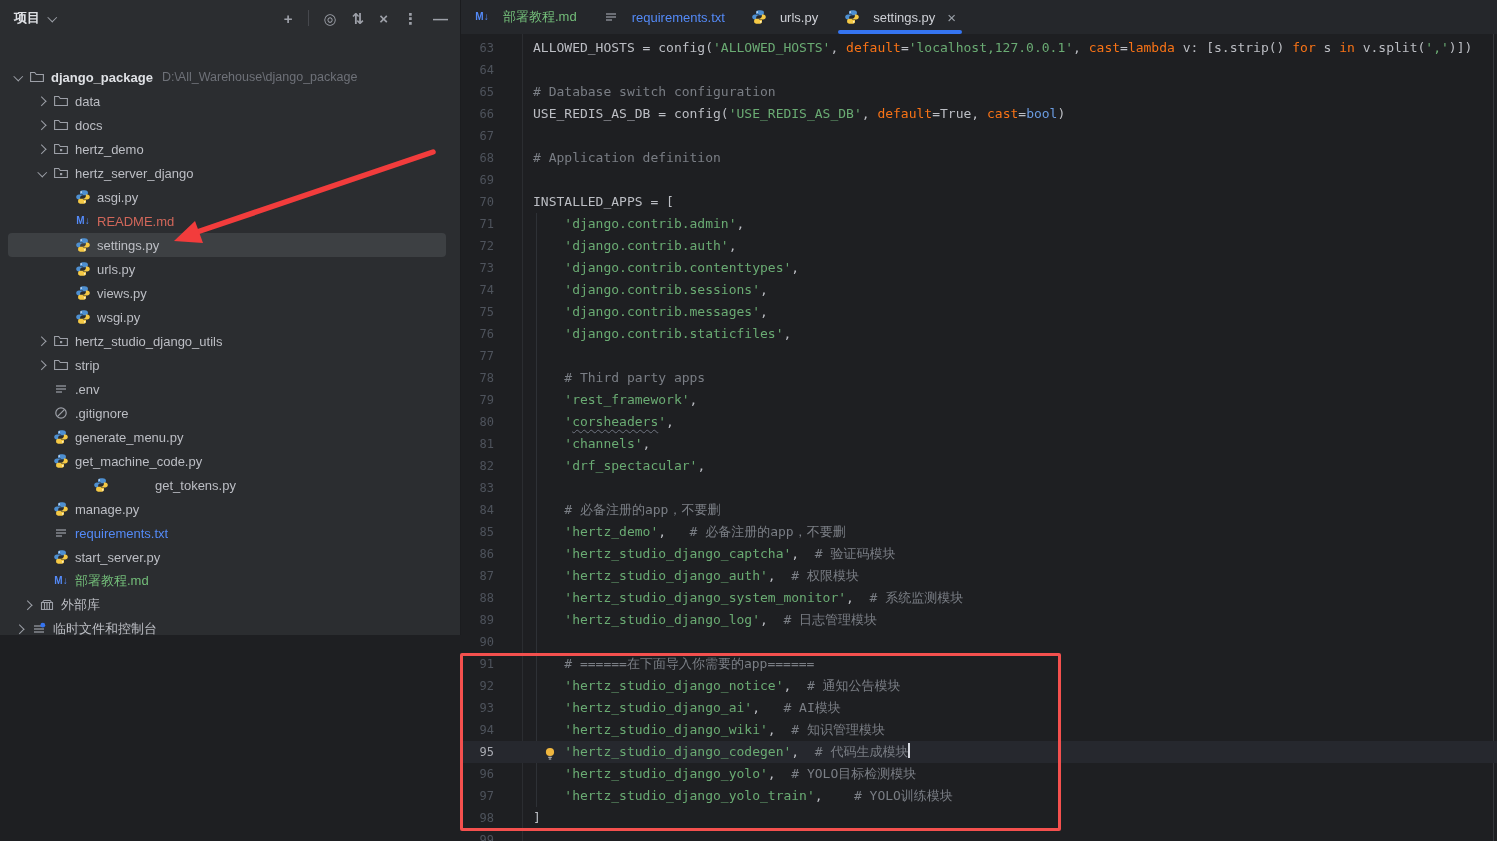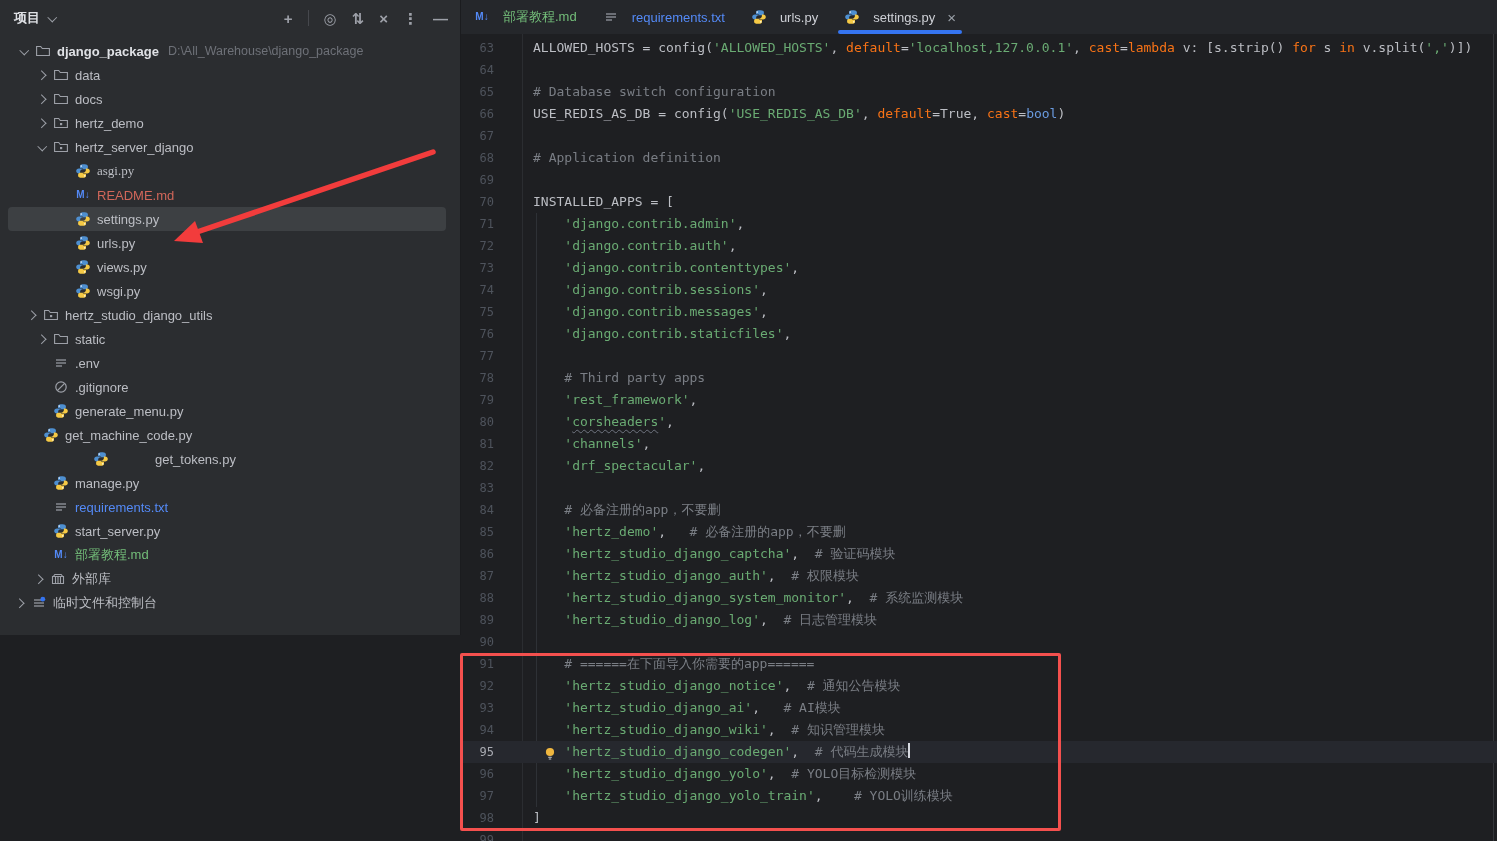--- a/index.html
+++ b/index.html
@@ -68,21 +68,21 @@
         <span class="tbico">+</span>
         <span class="tb-sep"></span>
         <span class="tbico">◎</span>
         <span class="tbico">⇅</span>
         <span class="tbico">×</span>
         <span class="tbico">⋮</span>
         <span class="tbico">—</span>
       </div>
   </div>
   <div id="tree">
-      <div class="trow" style="padding-left: 16px;">
+      <div class="trow" style="padding-left: 10px; margin-top: 26px;">
         <span class="slot chev down"></span>
         <span class="icon">
           <svg width="16" height="16" viewBox="0 0 16 16">
             <path d="M1.6 3.5h4.1l1.6 2h7.1v7H1.6z" fill="none" stroke="#9da0a8" stroke-width="1.1"></path>
           </svg>
         </span>
         <span class="lbl bold">django_package</span>
         <span class="path">D:\All_Warehouse\django_package</span>
       </div>
       <div class="trow" style="padding-left: 34px;">
@@ -116,21 +116,21 @@
       <div class="trow" style="padding-left: 34px;">
         <span class="slot chev down"></span>
         <span class="icon">
           <svg width="16" height="16" viewBox="0 0 16 16">
             <path d="M1.6 3.5h4.1l1.6 2h7.1v7H1.6z" fill="none" stroke="#9da0a8" stroke-width="1.1"></path>
             <rect x="7" y="8" width="2.2" height="2.2" fill="#9da0a8"></rect>
           </svg>
         </span>
         <span class="lbl">hertz_server_django</span>
       </div>
-      <div class="trow" style="padding-left: 56px; font-family: Liberation Serif, serif;">
+      <div class="trow" style="padding-left: 56px;">
         <span class="slot"></span>
         <span class="icon">
           <svg width="16" height="16" viewBox="0 0 16 16">
             <path fill="#4e8fd0" d="M7.9 1.2c-1.8 0-2.9.8-2.9 2.1v1.6h3.1v.6H3.9C2.3 5.5 1.2 6.6 1.2 8s1.1 2.5 2.7 2.5h1.2V8.9c0-1.4 1.2-2.6 2.6-2.6h3.2c1.1 0 2-.9 2-2V3.3c0-1.3-1.6-2.1-3-2.1z"></path>
             <path fill="#f5c945" d="M8.1 14.8c1.8 0 2.9-.8 2.9-2.1v-1.6H7.9v-.6h4.2c1.6 0 2.7-1.1 2.7-2.5S13.7 5.5 12.1 5.5h-1.2v1.6c0 1.4-1.2 2.6-2.6 2.6H5.1c-1.1 0-2 .9-2 2v1c0 1.3 1.6 2.1 3 2.1z"></path>
             <circle fill="#e8eef5" cx="6.2" cy="3.1" r=".8"></circle>
             <circle fill="#fdf6dc" cx="9.8" cy="12.9" r=".8"></circle>
           </svg>
         </span>
         <span class="lbl">asgi.py</span>
@@ -183,38 +183,38 @@
         <span class="icon">
           <svg width="16" height="16" viewBox="0 0 16 16">
             <path fill="#4e8fd0" d="M7.9 1.2c-1.8 0-2.9.8-2.9 2.1v1.6h3.1v.6H3.9C2.3 5.5 1.2 6.6 1.2 8s1.1 2.5 2.7 2.5h1.2V8.9c0-1.4 1.2-2.6 2.6-2.6h3.2c1.1 0 2-.9 2-2V3.3c0-1.3-1.6-2.1-3-2.1z"></path>
             <path fill="#f5c945" d="M8.1 14.8c1.8 0 2.9-.8 2.9-2.1v-1.6H7.9v-.6h4.2c1.6 0 2.7-1.1 2.7-2.5S13.7 5.5 12.1 5.5h-1.2v1.6c0 1.4-1.2 2.6-2.6 2.6H5.1c-1.1 0-2 .9-2 2v1c0 1.3 1.6 2.1 3 2.1z"></path>
             <circle fill="#e8eef5" cx="6.2" cy="3.1" r=".8"></circle>
             <circle fill="#fdf6dc" cx="9.8" cy="12.9" r=".8"></circle>
           </svg>
         </span>
         <span class="lbl">wsgi.py</span>
       </div>
-      <div class="trow" style="padding-left: 24px;">
+      <div class="trow" style="padding-left: 34px;">
         <span class="slot chev"></span>
         <span class="icon">
           <svg width="16" height="16" viewBox="0 0 16 16">
             <path d="M1.6 3.5h4.1l1.6 2h7.1v7H1.6z" fill="none" stroke="#9da0a8" stroke-width="1.1"></path>
             <rect x="7" y="8" width="2.2" height="2.2" fill="#9da0a8"></rect>
           </svg>
         </span>
         <span class="lbl">hertz_studio_django_utils</span>
       </div>
       <div class="trow" style="padding-left: 34px;">
         <span class="slot chev"></span>
         <span class="icon">
           <svg width="16" height="16" viewBox="0 0 16 16">
             <path d="M1.6 3.5h4.1l1.6 2h7.1v7H1.6z" fill="none" stroke="#9da0a8" stroke-width="1.1"></path>
           </svg>
         </span>
-        <span class="lbl">static</span>
+        <span class="lbl">strip</span>
       </div>
       <div class="trow" style="padding-left: 34px;">
         <span class="slot"></span>
         <span class="icon">
           <svg width="16" height="16" viewBox="0 0 16 16">
             <g stroke="#9da0a8" stroke-width="1.2">
               <line x1="3" y1="5" x2="13" y2="5"></line>
               <line x1="3" y1="8" x2="13" y2="8"></line>
               <line x1="3" y1="11" x2="9" y2="11"></line>
             </g>
@@ -237,21 +237,21 @@
         <span class="icon">
           <svg width="16" height="16" viewBox="0 0 16 16">
             <path fill="#4e8fd0" d="M7.9 1.2c-1.8 0-2.9.8-2.9 2.1v1.6h3.1v.6H3.9C2.3 5.5 1.2 6.6 1.2 8s1.1 2.5 2.7 2.5h1.2V8.9c0-1.4 1.2-2.6 2.6-2.6h3.2c1.1 0 2-.9 2-2V3.3c0-1.3-1.6-2.1-3-2.1z"></path>
             <path fill="#f5c945" d="M8.1 14.8c1.8 0 2.9-.8 2.9-2.1v-1.6H7.9v-.6h4.2c1.6 0 2.7-1.1 2.7-2.5S13.7 5.5 12.1 5.5h-1.2v1.6c0 1.4-1.2 2.6-2.6 2.6H5.1c-1.1 0-2 .9-2 2v1c0 1.3 1.6 2.1 3 2.1z"></path>
             <circle fill="#e8eef5" cx="6.2" cy="3.1" r=".8"></circle>
             <circle fill="#fdf6dc" cx="9.8" cy="12.9" r=".8"></circle>
           </svg>
         </span>
         <span class="lbl">generate_menu.py</span>
       </div>
-      <div class="trow" style="padding-left: 24px; text-align: right;">
+      <div class="trow" style="padding-left: 34px; text-align: right;">
         <span class="slot"></span>
         <span class="icon">
           <svg width="16" height="16" viewBox="0 0 16 16">
             <path fill="#4e8fd0" d="M7.9 1.2c-1.8 0-2.9.8-2.9 2.1v1.6h3.1v.6H3.9C2.3 5.5 1.2 6.6 1.2 8s1.1 2.5 2.7 2.5h1.2V8.9c0-1.4 1.2-2.6 2.6-2.6h3.2c1.1 0 2-.9 2-2V3.3c0-1.3-1.6-2.1-3-2.1z"></path>
             <path fill="#f5c945" d="M8.1 14.8c1.8 0 2.9-.8 2.9-2.1v-1.6H7.9v-.6h4.2c1.6 0 2.7-1.1 2.7-2.5S13.7 5.5 12.1 5.5h-1.2v1.6c0 1.4-1.2 2.6-2.6 2.6H5.1c-1.1 0-2 .9-2 2v1c0 1.3 1.6 2.1 3 2.1z"></path>
             <circle fill="#e8eef5" cx="6.2" cy="3.1" r=".8"></circle>
             <circle fill="#fdf6dc" cx="9.8" cy="12.9" r=".8"></circle>
           </svg>
         </span>
         <span class="lbl">get_machine_code.py</span>
@@ -305,21 +305,21 @@
         </span>
         <span class="lbl">start_server.py</span>
       </div>
       <div class="trow" style="padding-left: 34px;">
         <span class="slot"></span>
         <span class="icon">
           <span class="md-ico">M↓</span>
         </span>
         <span class="lbl green">部署教程.md</span>
       </div>
-      <div class="trow" style="padding-left: 20px; margin-left: 11px;">
+      <div class="trow" style="padding-left: 20px;">
         <span class="slot chev"></span>
         <span class="icon">
           <svg width="16" height="16" viewBox="0 0 16 16">
             <g stroke="#9da0a8" stroke-width="1.1" fill="none">
               <path d="M2.5 5.5h11v7h-11z"></path>
               <path d="M5.5 5.5v7M8 5.5v7M10.5 5.5v7"></path>
               <path d="M3.5 5.3l1.3-1.8h6.4l1.3 1.8"></path>
             </g>
           </svg>
         </span>

